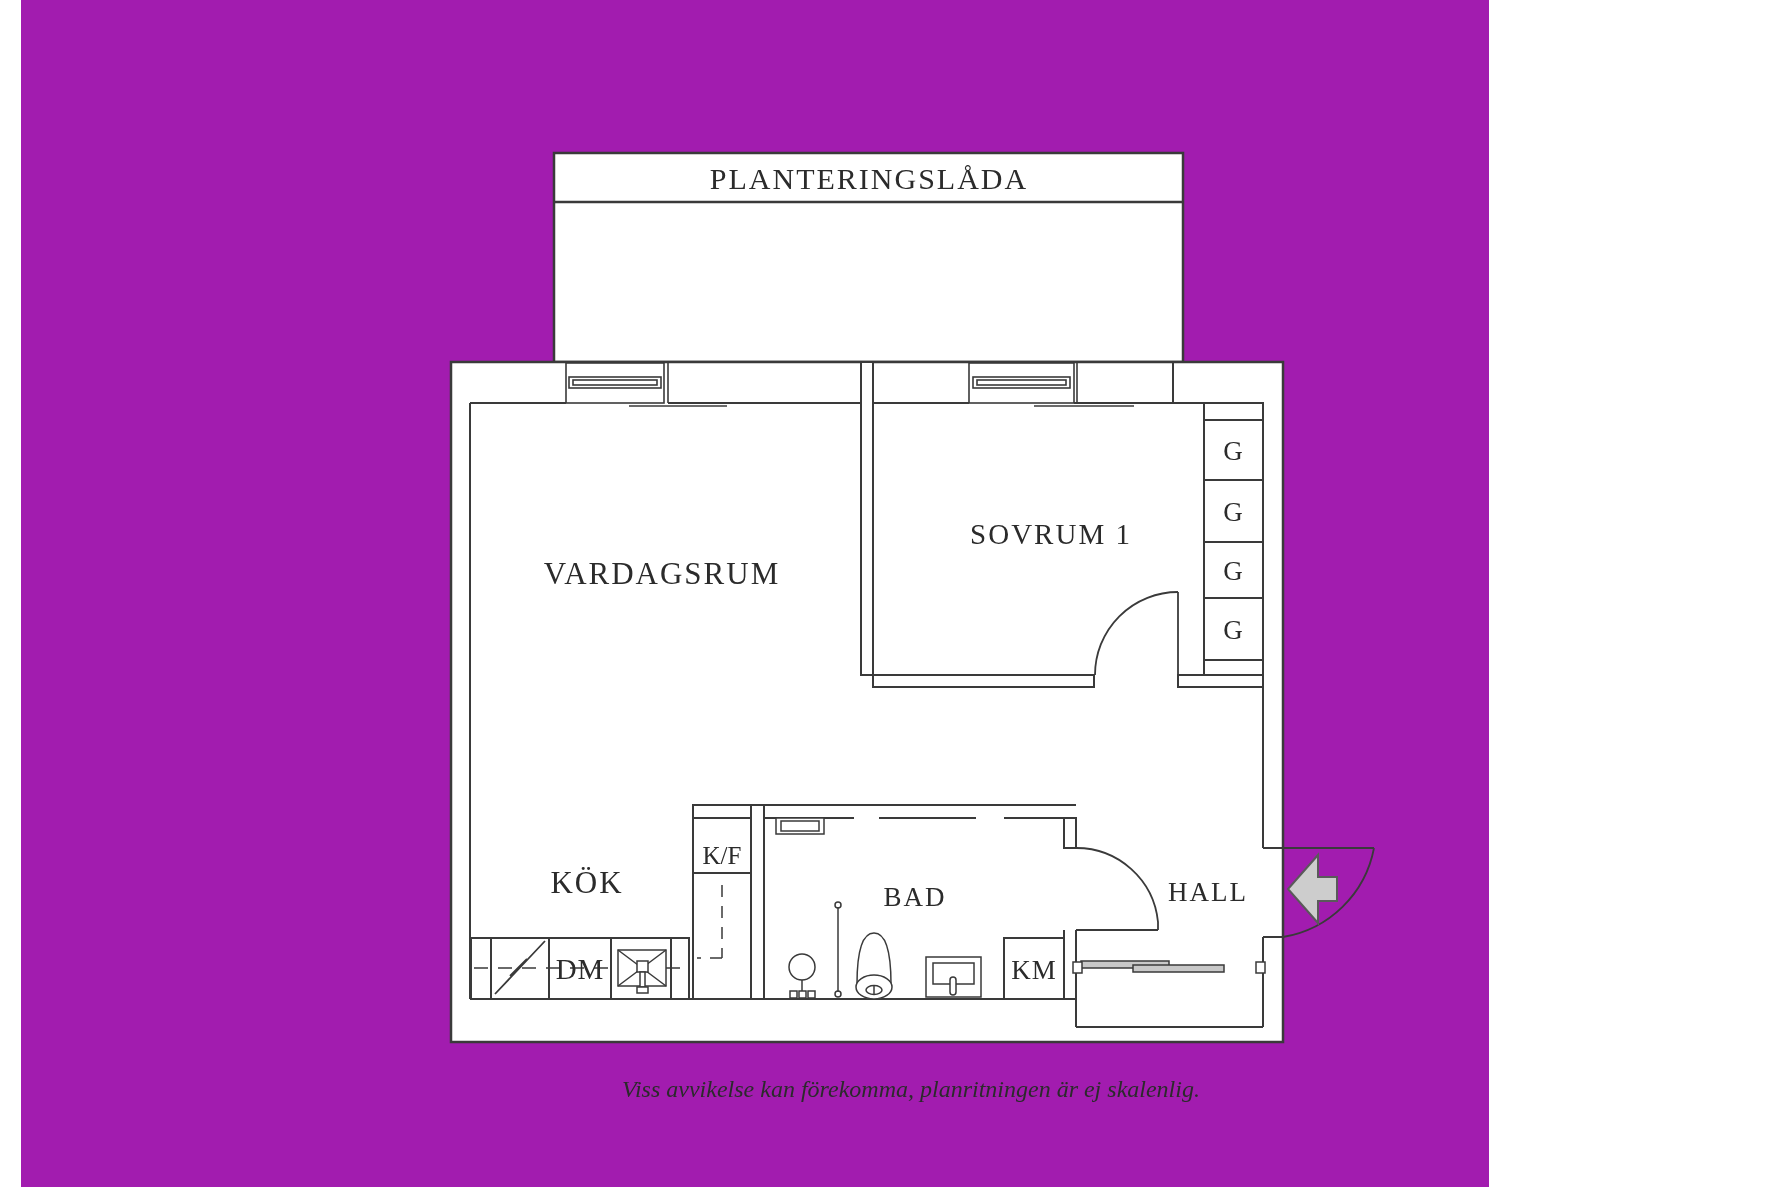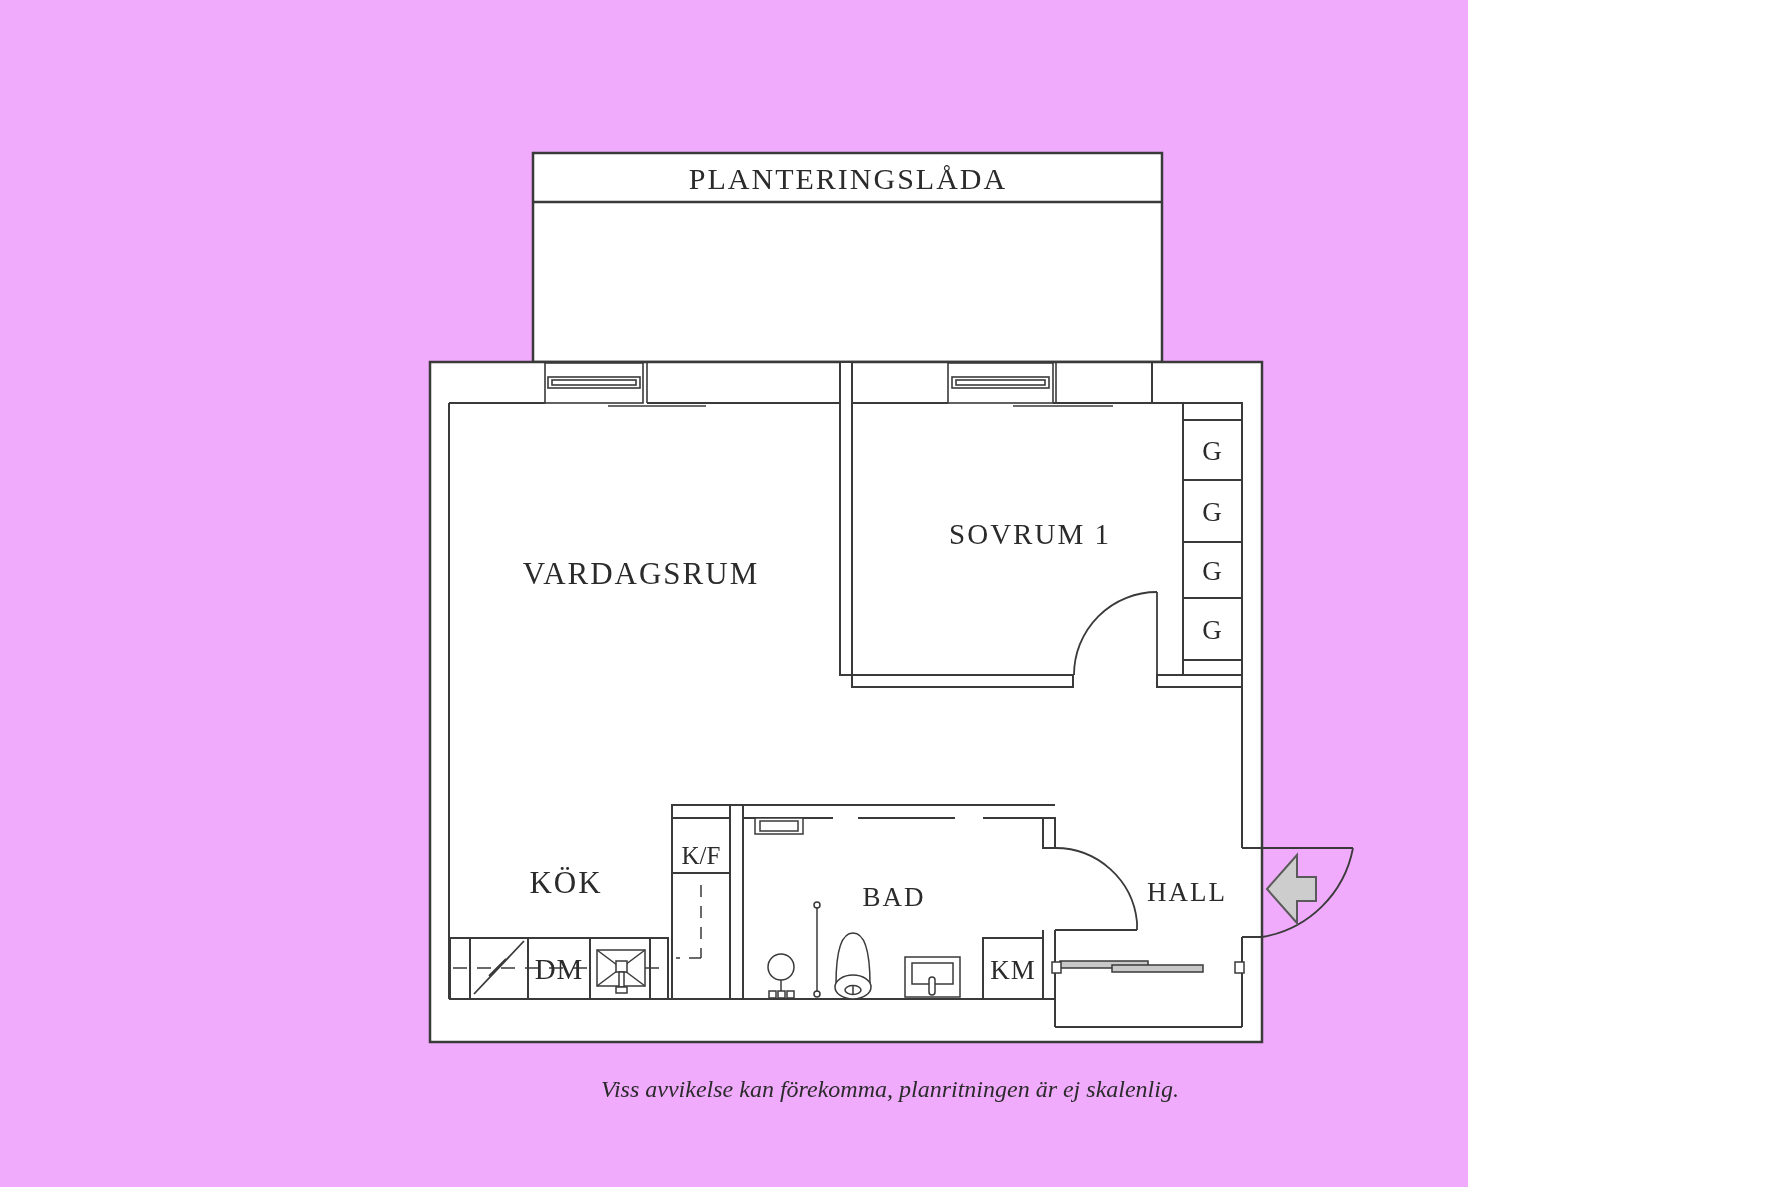--- a/index.html
+++ b/index.html
@@ -8,21 +8,22 @@
     background: #ffffff;
     width: 1780px;
     height: 1187px;
     overflow: hidden;
     font-family: "Liberation Serif", serif;
   }
   .stage {
     position: relative;
     width: 1468px;
     height: 1187px;
-    background: #f0abfc;
+    background: #a21caf;
+    margin-left: 21px;
   }
   svg { display: block; }
   text {
     fill: #2b2b2b;
     font-family: "Liberation Serif", serif;
   }
   .room-label { letter-spacing: 2px; }
   .small-label { letter-spacing: 1px; }
   .note { font-style: italic; }
 </style>

